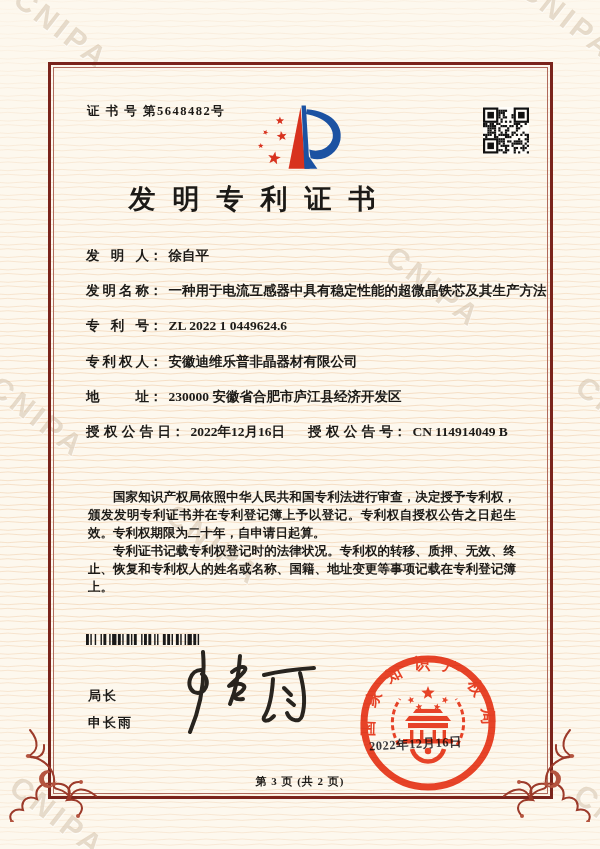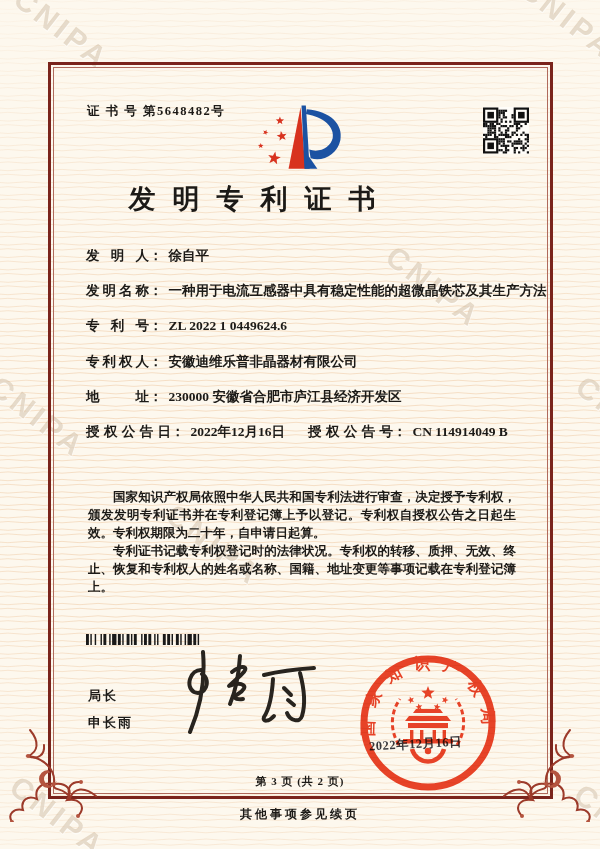--- a/index.html
+++ b/index.html
@@ -494,15 +494,14 @@
       <circle cx="0" cy="28" r="3.2" stroke="none"></circle>
       <path d="M-29 22 C-38 8 -38 -10 -28 -24" fill="none" stroke-width="3" stroke-dasharray="5 3"></path>
       <path d="M29 22 C38 8 38 -10 28 -24" fill="none" stroke-width="3" stroke-dasharray="5 3"></path>
     </g>
   </svg>
 
   <div id="seal-date">2022年12月16日</div>
 
   <div id="page-indicator">第 3 页 (共 2 页)</div>
 
-  <div id="footer-note">其他事项参见续页</div>
 
 </div>
 
 </body></html>

